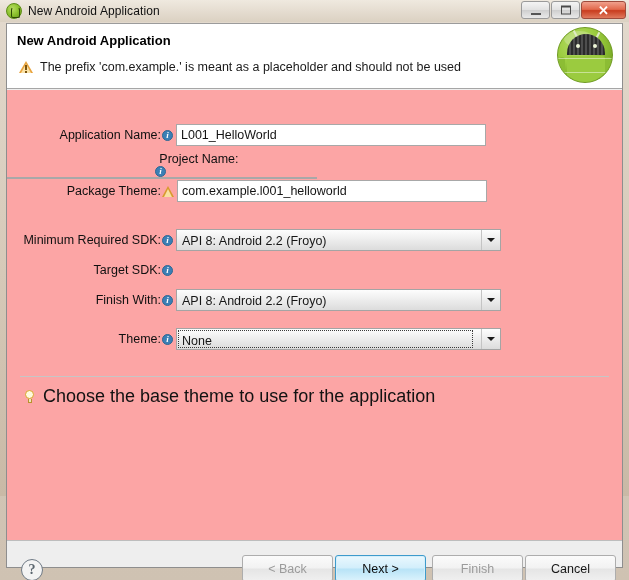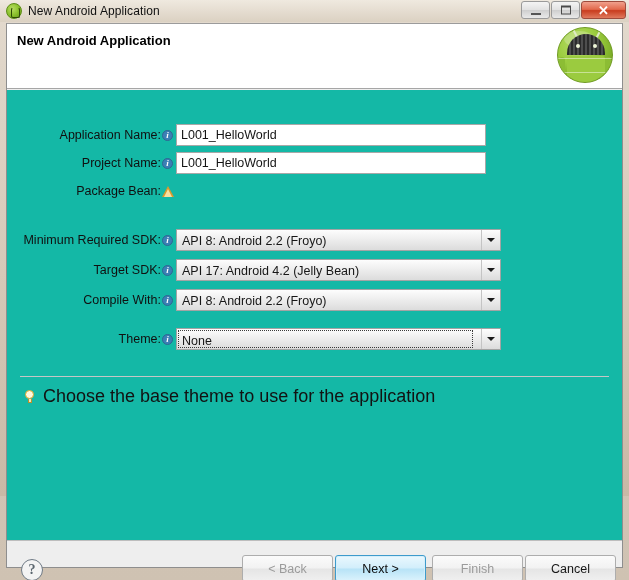--- a/index.html
+++ b/index.html
@@ -221,21 +221,21 @@
     left: 6px; top: 3px;
     width: 30px; height: 16px;
     border-radius: 50%;
     background: rgba(255,255,255,.22);
   }
 
   
   #form {
     position: absolute;
     left: 0; top: 66px; right: 0; bottom: 0;
-    background: #14b8a6;
+    background: #fca5a5;
     padding-left: 12px;
   }
   .row {
     position: absolute;
     left: 0;
     height: 22px;
     display: flex;
     align-items: center;
   }
   .lbl {
@@ -447,20 +447,26 @@
       <div class="winbtn close">
           <span class="gl">✕</span>
         </div>
     </div>
   </div>
 
   <div id="client">
 
     <div id="header">
       <div id="header-title">New Android Application</div>
+      <div id="header-msg-row">
+        <span class="warn-tri">
+            <span class="bang"></span>
+          </span>
+        <span id="header-msg-text">The prefix 'com.example.' is meant as a placeholder and should not be used</span>
+      </div>
       <div id="android-logo">
         <span class="gloss"></span>
         <span class="ant l"></span>
         <span class="ant r"></span>
         <span class="dome"></span>
         <span class="eye l"></span>
         <span class="eye r"></span>
         <span class="body"></span>
         <span class="arm l"></span>
         <span class="arm r"></span>
@@ -470,55 +476,50 @@
     </div>
 
     <div id="form">
 
       <div class="row" style="top:34px;">
         <span class="lbl">Application Name:</span>
         <span class="info-i"></span>
         <div class="txt" placeholder="">L001_HelloWorld</div>
       </div>
 
-      <div class="row" style="top:62px;">
+      <div class="row" style="top:62px;flex-direction:column;">
         <span class="lbl">Project Name:</span>
         <span class="info-i"></span>
         <div class="txt" placeholder="">L001_HelloWorld</div>
       </div>
 
       <div class="row" style="top:90px;">
-        <span class="lbl">Package Bean:</span>
+        <span class="lbl">Package Theme:</span>
         <span class="warn-i"></span>
+        <div class="txt" placeholder="">com.example.l001_helloworld</div>
       </div>
 
       <div class="row" style="top:139px;">
         <span class="lbl">Minimum Required SDK:</span>
         <span class="info-i"></span>
         <div class="combo">
           <span class="ctext">API 8: Android 2.2 (Froyo)</span>
           <span class="arrowbox">
               <span class="arrow"></span>
             </span>
         </div>
       </div>
 
       <div class="row" style="top:169px;">
         <span class="lbl">Target SDK:</span>
         <span class="info-i"></span>
-        <div class="combo">
-          <span class="ctext">API 17: Android 4.2 (Jelly Bean)</span>
-          <span class="arrowbox">
-              <span class="arrow"></span>
-            </span>
-        </div>
       </div>
 
       <div class="row" style="top:199px;">
-        <span class="lbl">Compile With:</span>
+        <span class="lbl">Finish With:</span>
         <span class="info-i"></span>
         <div class="combo">
           <span class="ctext">API 8: Android 2.2 (Froyo)</span>
           <span class="arrowbox">
               <span class="arrow"></span>
             </span>
         </div>
       </div>
 
       <div class="row" style="top:238px;">

